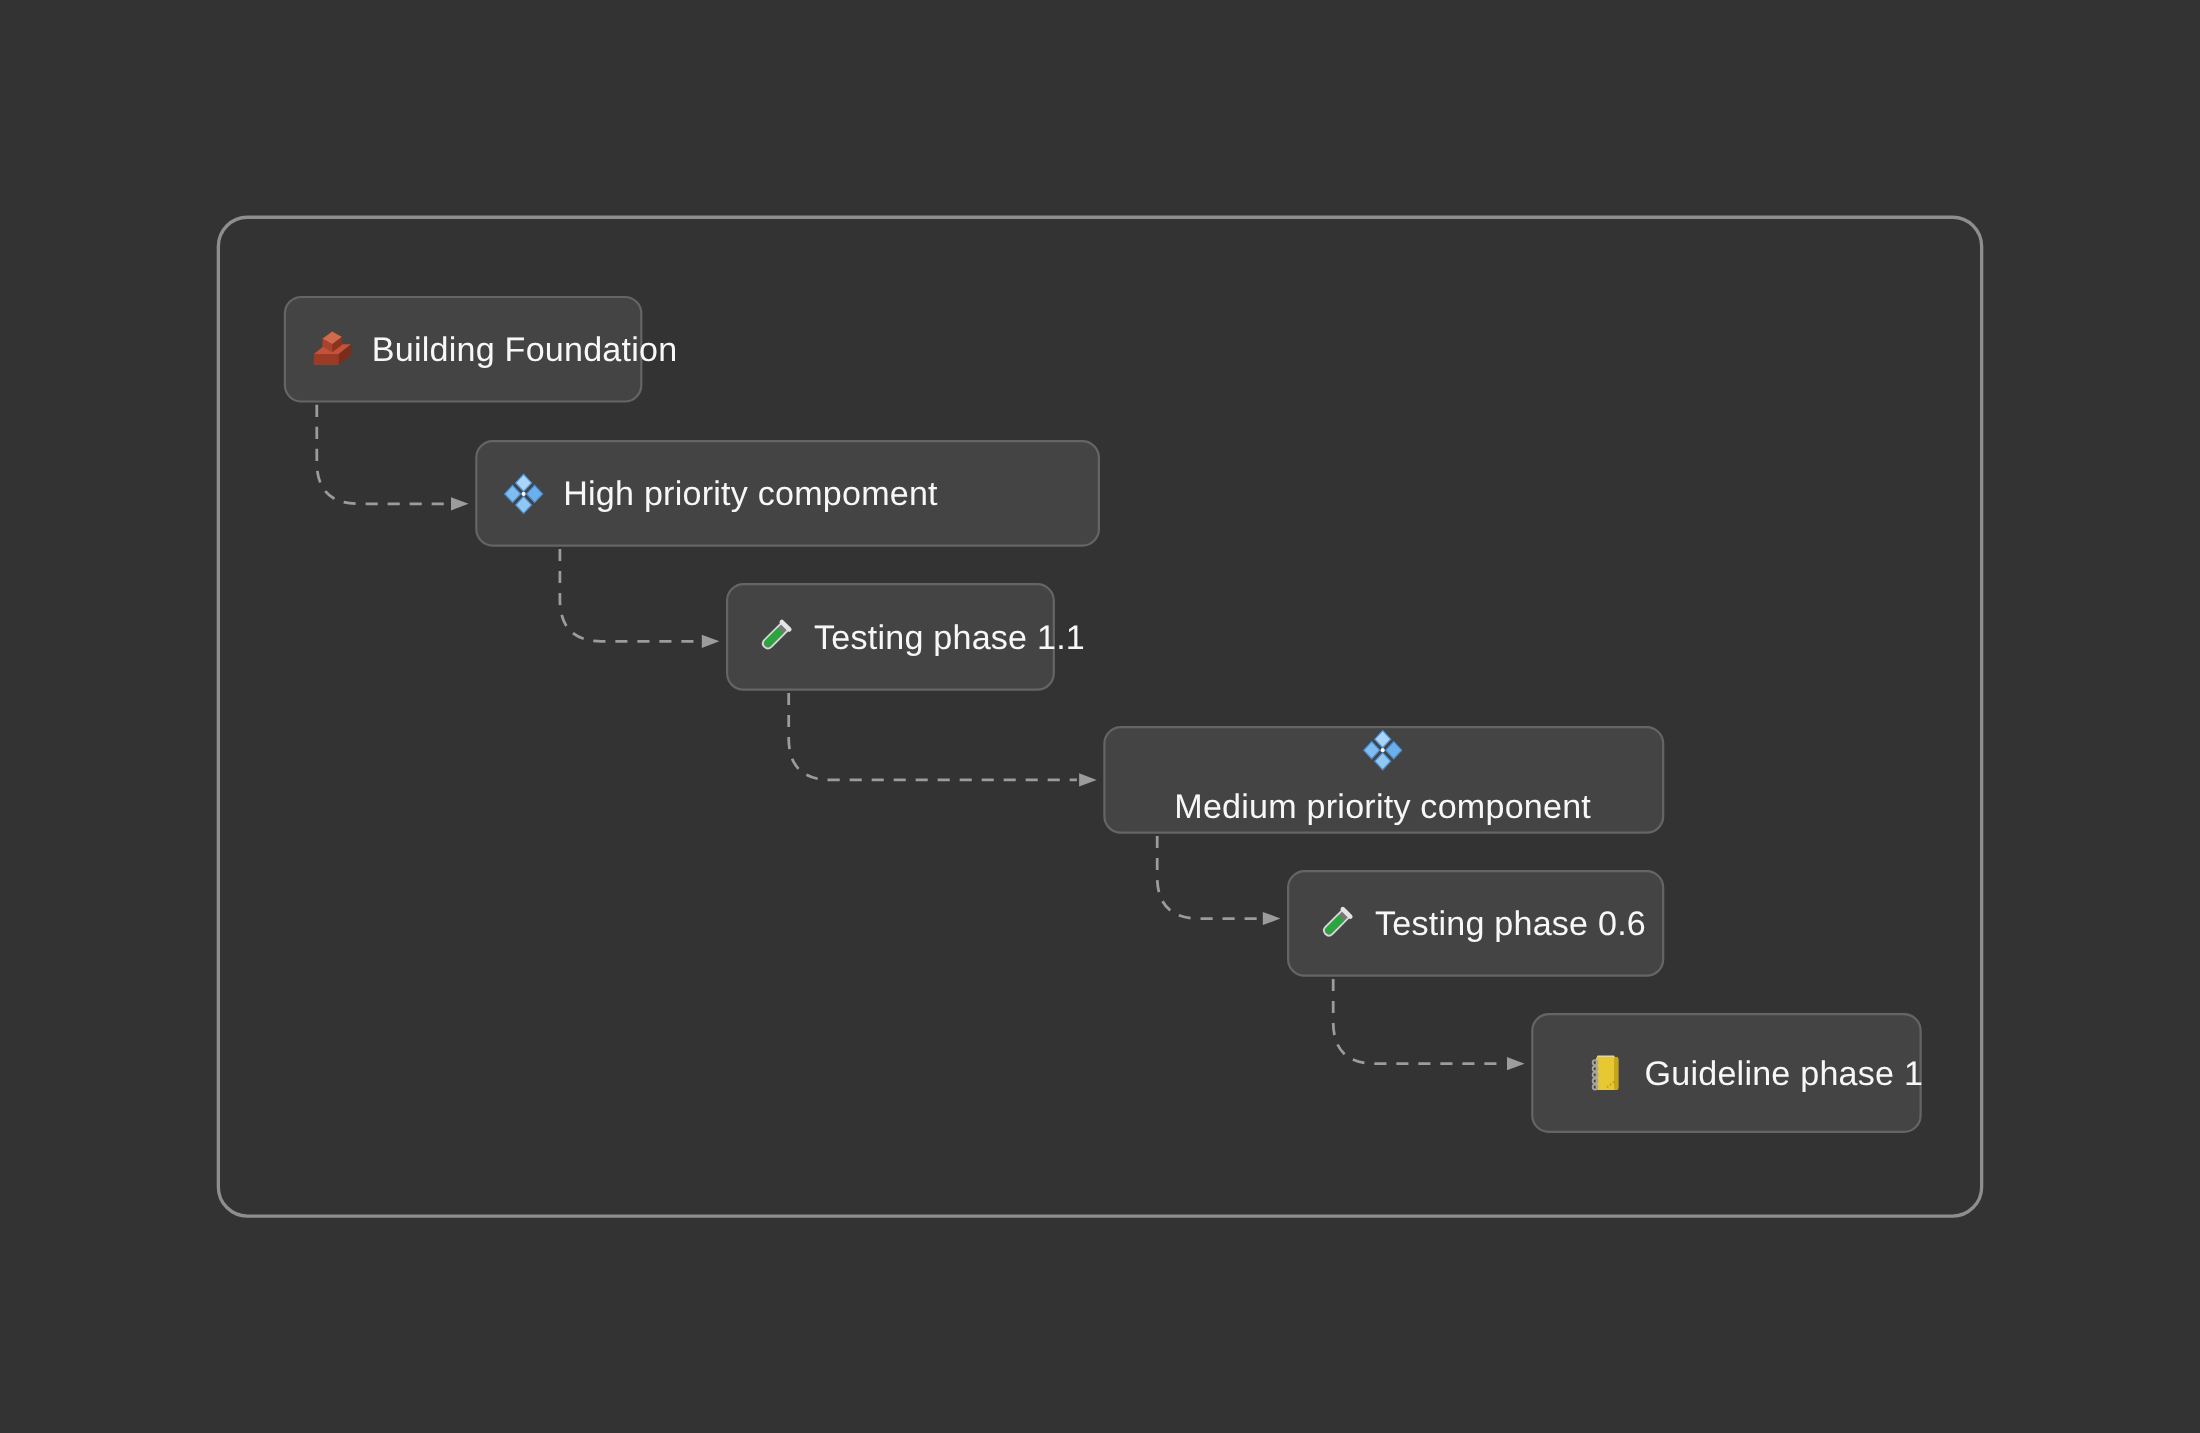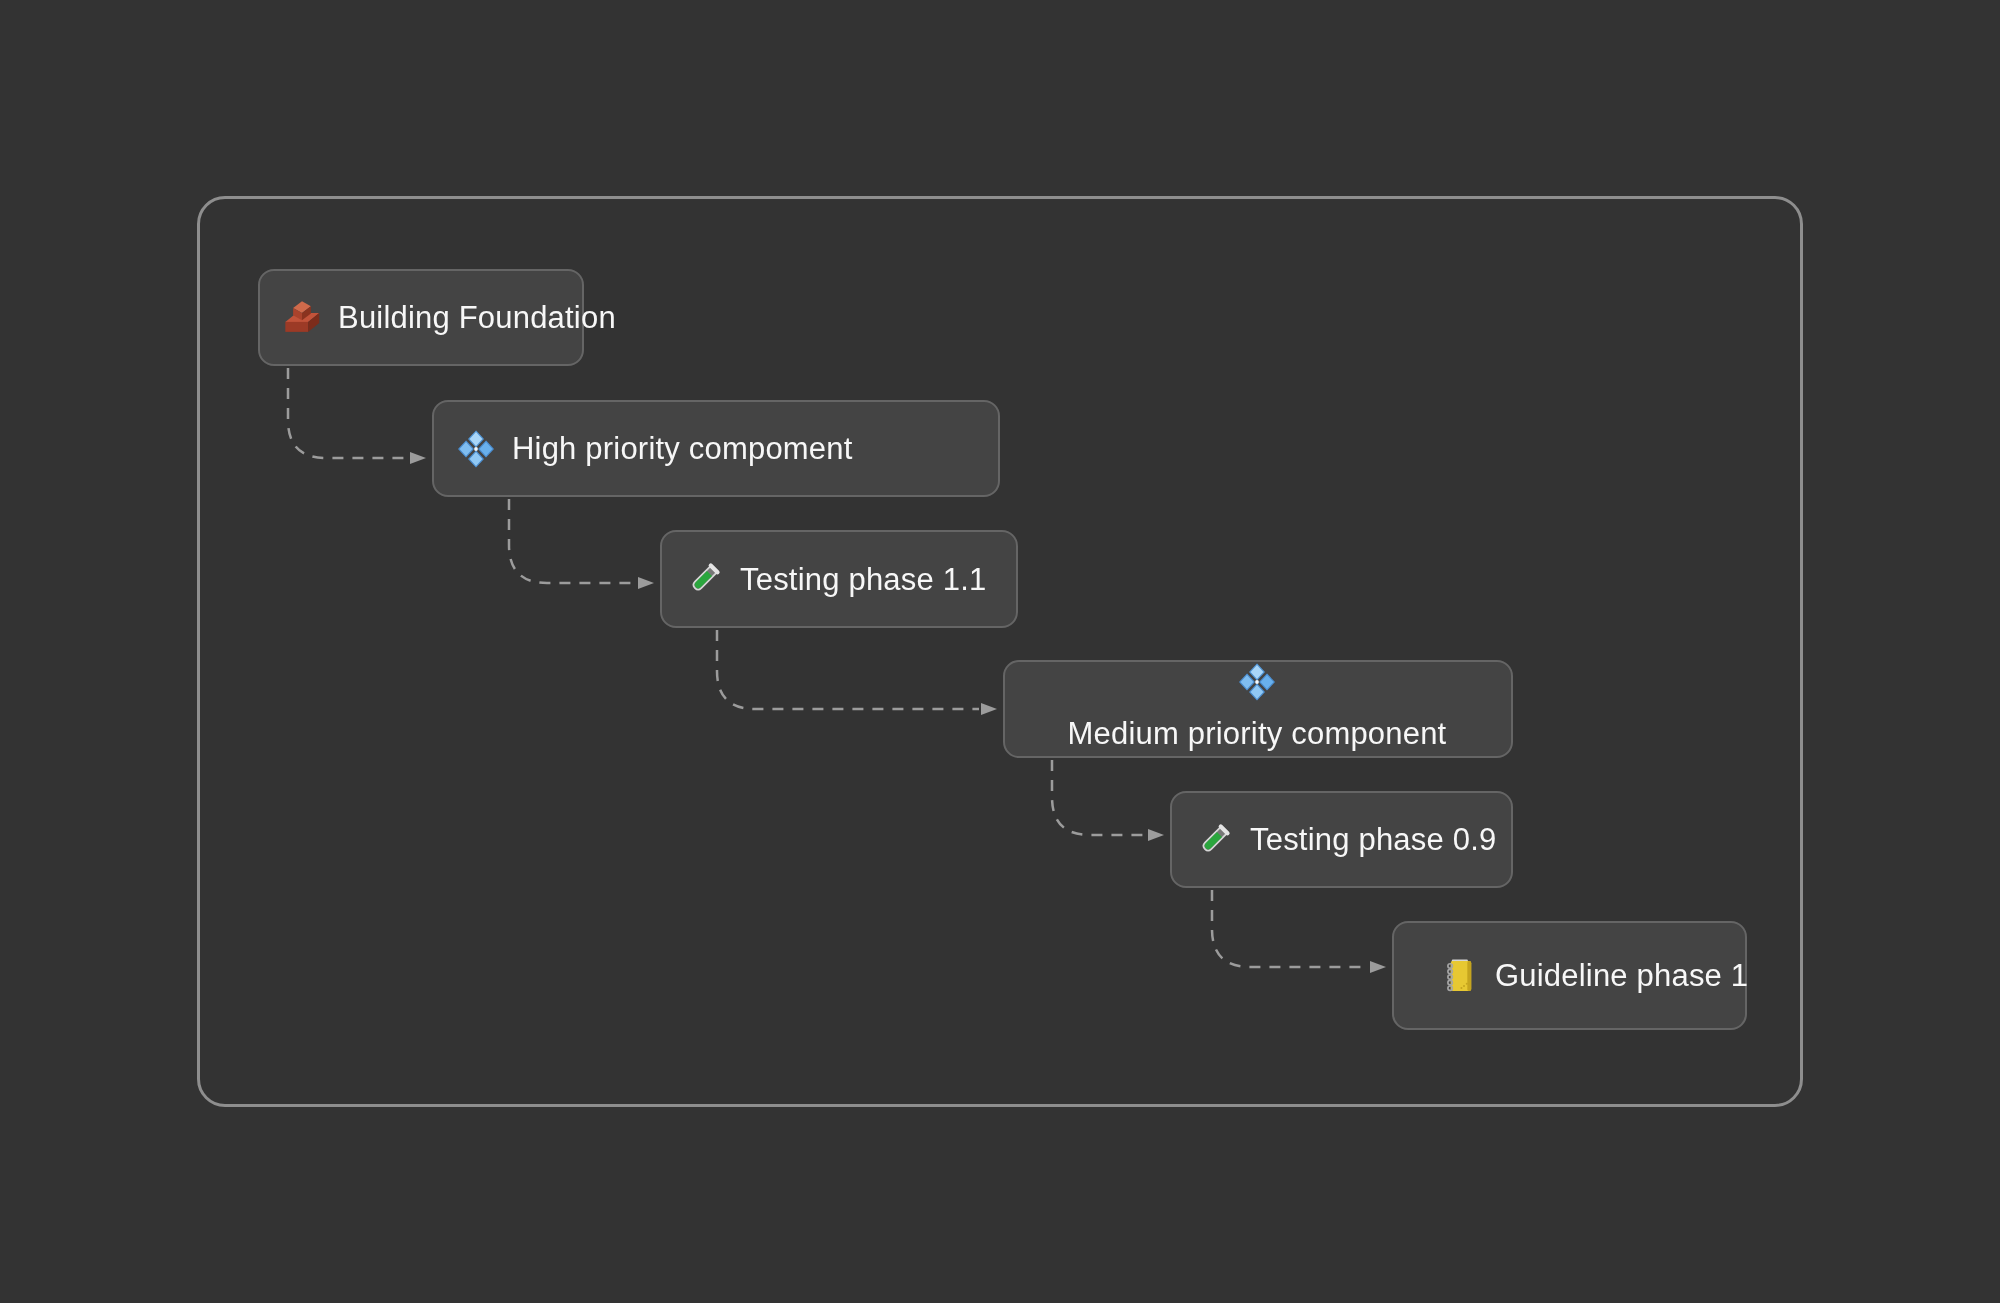--- a/index.html
+++ b/index.html
@@ -93,21 +93,21 @@
         <span class="label">Building Foundation</span>
       </div>
       <div class="node" style="left: 432px; top: 400px; width: 568px; height: 97px;">
         <span class="icon">
           <svg viewBox="0 0 36 36" aria-hidden="true">
             <use href="#diamond-icon"></use>
           </svg>
         </span>
         <span class="label">High priority compoment</span>
       </div>
-      <div class="node" style="left: 660px; top: 530px; width: 358px; height: 98px;">
+      <div class="node" style="left: 660px; top: 530px; width: 299px; height: 98px;">
         <span class="icon">
           <svg viewBox="0 0 36 36" aria-hidden="true">
             <use href="#test-tube-icon"></use>
           </svg>
         </span>
         <span class="label">Testing phase 1.1</span>
       </div>
       <div class="node" style="left: 1003px; top: 660px; width: 510px; height: 98px; flex-direction: column;">
         <span class="icon">
           <svg viewBox="0 0 36 36" aria-hidden="true">
@@ -115,21 +115,21 @@
           </svg>
         </span>
         <span class="label">Medium priority component</span>
       </div>
       <div class="node" style="left: 1170px; top: 791px; width: 343px; height: 97px;">
         <span class="icon">
           <svg viewBox="0 0 36 36" aria-hidden="true">
             <use href="#test-tube-icon"></use>
           </svg>
         </span>
-        <span class="label">Testing phase 0.9</span>
+        <span class="label">Testing phase 0.6</span>
       </div>
       <div class="node" style="left: 1392px; top: 921px; width: 355px; height: 109px; padding-left: 45px;">
         <span class="icon">
           <svg viewBox="0 0 36 36" aria-hidden="true">
             <use href="#ledger-icon"></use>
           </svg>
         </span>
         <span class="label">Guideline phase 1</span>
       </div>
     </div>

